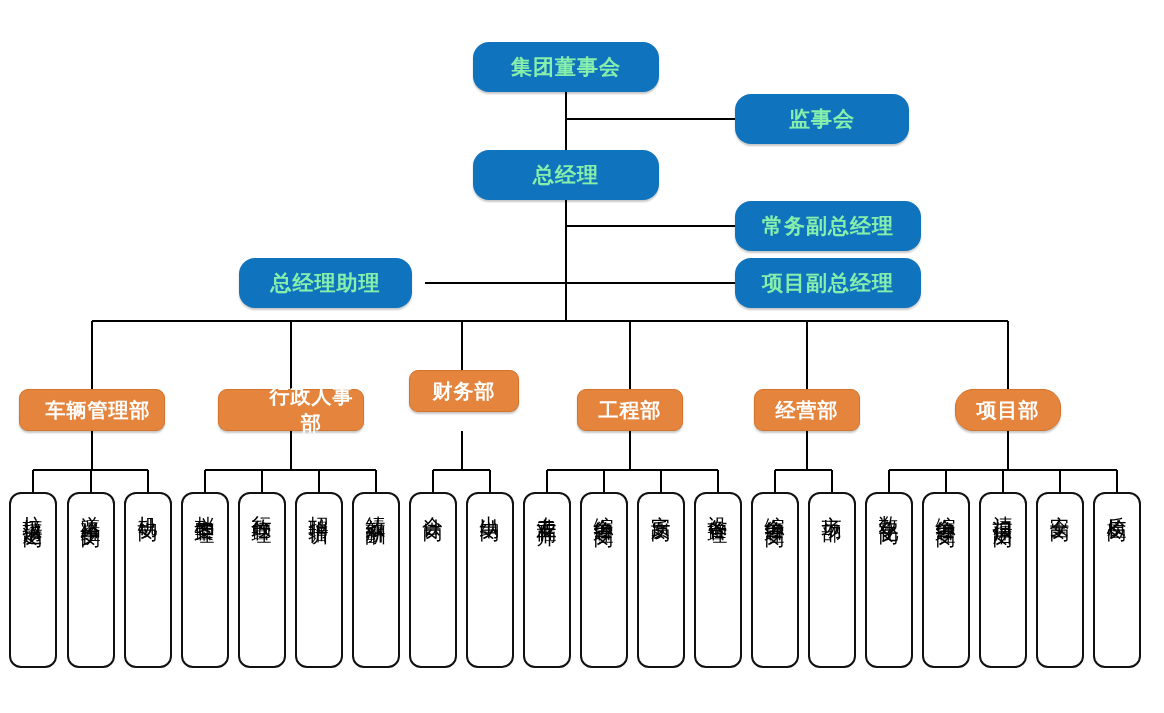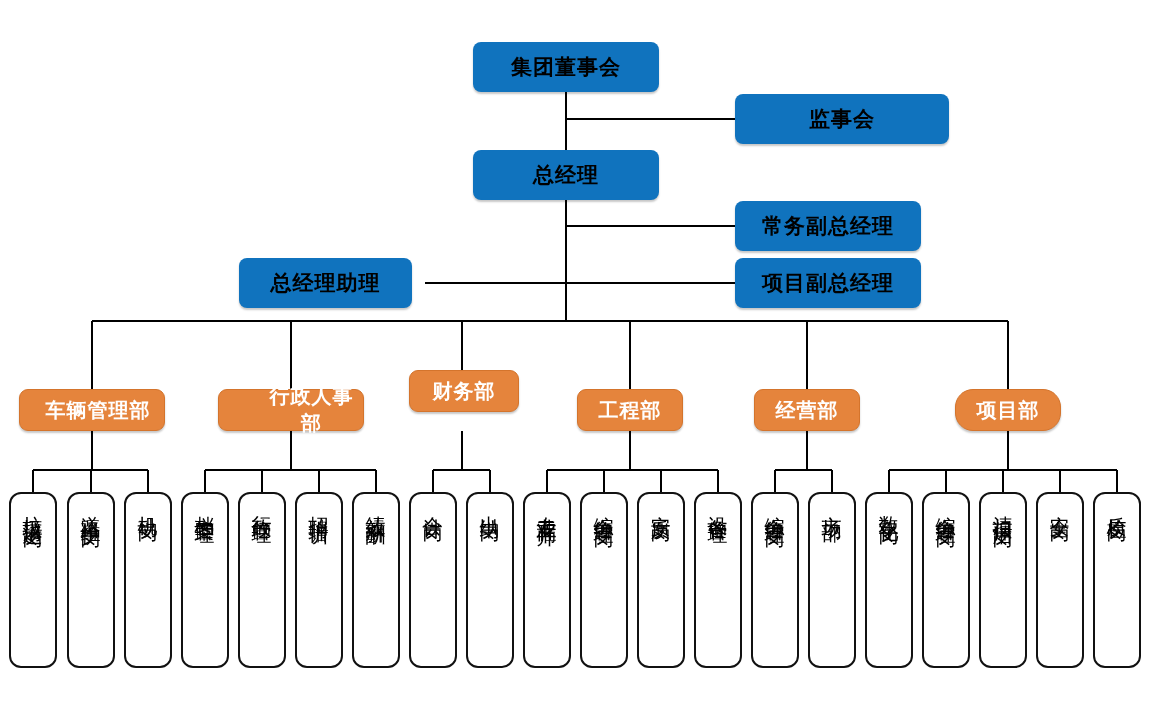--- a/index.html
+++ b/index.html
@@ -29,22 +29,22 @@
     position: absolute;
     box-sizing: border-box;
     display: flex;
     align-items: center;
     justify-content: center;
     text-align: center;
   }
   
   .node.blue {
     background: #1073BE;
-    color: #000000;
-    border-radius: 8px;
+    color: #86efac;
+    border-radius: 16px;
     font-size: 21px;
     font-weight: 600;
     letter-spacing: 1px;
     box-shadow: 0 2px 2px rgba(0,0,0,0.22);
   }
   
   .node.orange {
     background: #E5843C;
     color: #ffffff;
     border-radius: 9px;
@@ -145,21 +145,21 @@
       <line x1="1003" y1="470" x2="1003" y2="492"></line>
       <line x1="1060" y1="470" x2="1060" y2="492"></line>
       <line x1="1117" y1="470" x2="1117" y2="492"></line>
     </g>
   </svg>
 
   <div class="node blue" style="left:473px; top:42px; width:186px; height:50px;">
     <span>集团董事会</span>
   </div>
 
-  <div class="node blue" style="left:735px; top:94px; width:214px; height:50px;">
+  <div class="node blue" style="left:735px; top:94px; width:174px; height:50px;">
     <span>监事会</span>
   </div>
 
   <div class="node blue" style="left:473px; top:150px; width:186px; height:50px;">
     <span>总经理</span>
   </div>
 
   <div class="node blue" style="left:735px; top:201px; width:186px; height:50px;">
     <span>常务副总经理</span>
   </div>

